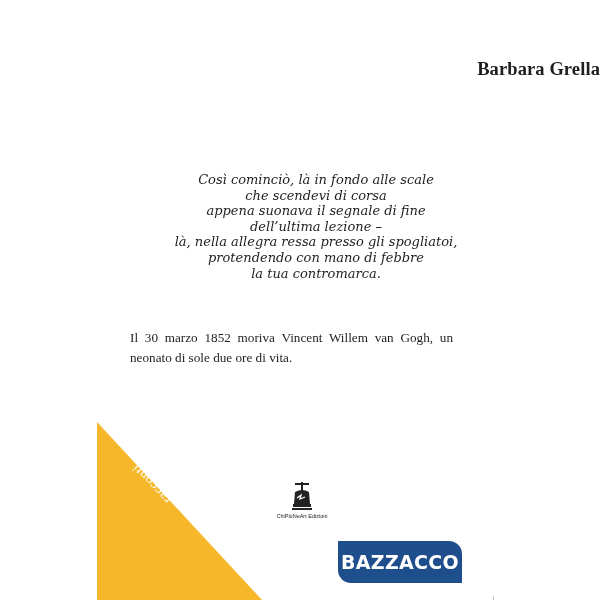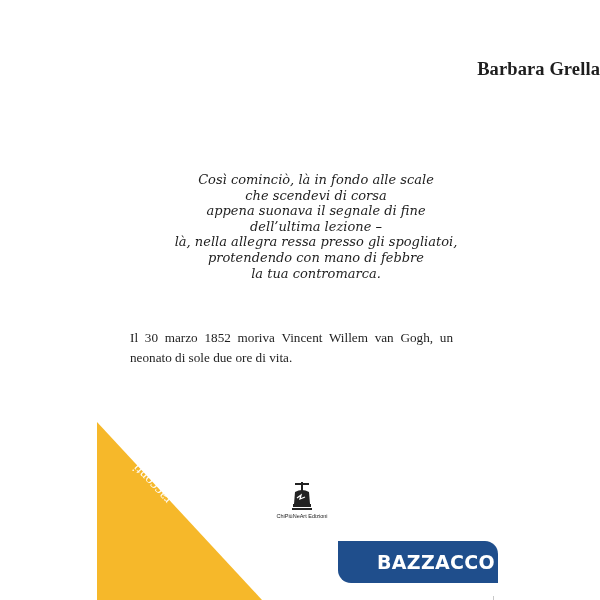--- a/index.html
+++ b/index.html
@@ -52,21 +52,21 @@
     .logo svg { display: block; margin: 0 auto; }
     .logo .logo-text {
       display: block;
       font-family: "Liberation Sans", sans-serif; font-size: 5.5px;
       color: #222; white-space: nowrap; margin-top: 1px;
     }
     .badge {
       position: absolute; left: 338px; top: 541px; width: 124px; height: 42px;
       background: #1f4e8c;
       border-radius: 0 13px 0 13px;
-      display: flex; align-items: center; justify-content: center; padding-left: 36px;
+      display: flex; align-items: center; justify-content: center;
     }
     .badge span {
       font-family: "DejaVu Sans", sans-serif; font-weight: bold;
       font-size: 19px; color: #ffffff; letter-spacing: 0.3px;
     }
     .tick {
       position: absolute; left: 493px; top: 596px; width: 1px; height: 4px;
       background: #c8c8c8;
     }
   </style>

